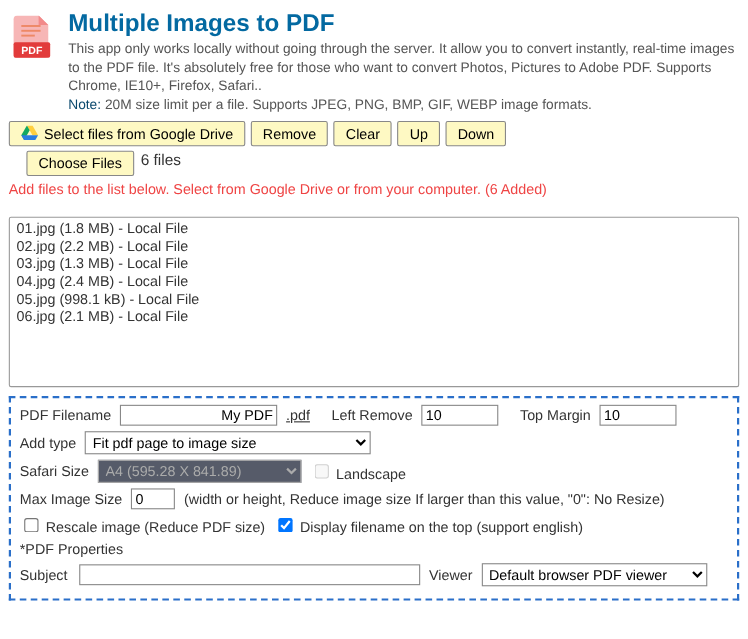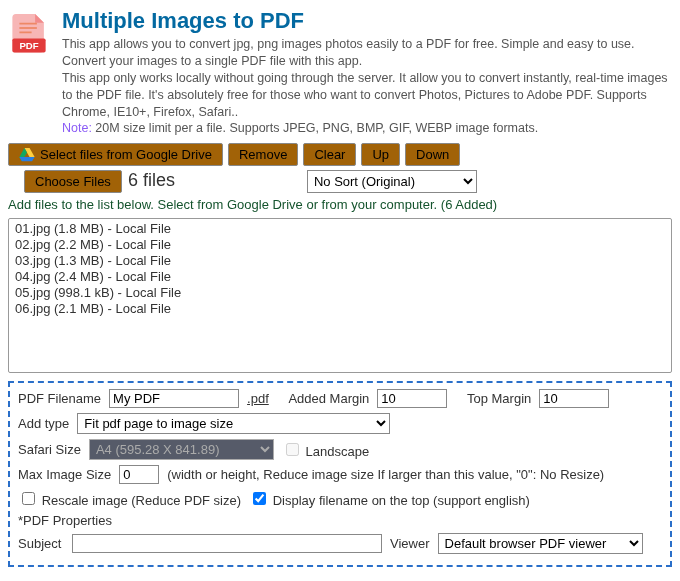--- a/index.html
+++ b/index.html
@@ -18,47 +18,47 @@
     width: 42px; height: 42px;
     display: block;
   }
   h1 {
     font-size: 22px;
     color: #0369a1;
     font-weight: 700;
     margin: 0 0 2px 0;
   }
   .desc { font-size: 12.5px; color: #555; line-height: 1.35; }
-  .note-label { color: #8b5cf6; }
+  .note-label { color: #0c4a6e; }
   .btnrow { display: flex; gap: 5px; align-items: center; margin-bottom: 4px; flex-wrap: wrap;}
   button, .btn {
     font-family: Arial, sans-serif;
     font-size: 13px;
     padding: 3px 10px;
-    background: #a16207;
+    background: #fef9c3;
     border: 1px solid #888;
     border-radius: 2px;
     cursor: pointer;
     color: #000;
   }
   .gd-btn { display: inline-flex; align-items: center; gap: 5px; }
   .filerow { display: flex; gap: 6px; margin-bottom: 4px; padding-left: 16px; }
   select {
     font-size: 13px;
     padding: 1px 2px;
     border: 1px solid #888;
     background: #fff;
   }
   input[type=text] {
     font-size: 13px;
     padding: 1px 3px;
     border: 1px solid #888;
     background: #fff;
   }
-  .note-add { font-size: 13px; color: #14532d; margin-bottom: 6px; }
+  .note-add { font-size: 13px; color: #ef4444; margin-bottom: 18px; }
   .filelist {
     width: 100%;
     height: 155px;
     border: 1px solid #999;
     resize: none;
     font-size: 13px;
     font-family: Verdana, Arial, sans-serif;
     padding: 2px 4px;
     overflow-y: scroll;
     line-height: 1.35;
@@ -66,42 +66,41 @@
   }
   .options-box {
     border: 2px dashed #2a6fc9;
     padding: 6px 8px;
     margin-top: 8px;
   }
   .opt-row { display: flex; align-items: center; gap: 8px; margin-bottom: 5px; flex-wrap: wrap; font-size: 13px;}
   .opt-row label, .opt-row span.lbl { white-space: nowrap; }
   .ext { color: #333; text-decoration: underline; }
   select:disabled { color: #888; background: #0f172a; }
-  .small-file-label{ font-size:18px; }
+  .small-file-label{ font-size:14px; }
 </style>
 </head>
 <body>
 
 
 
 <div class="header">
   <div class="header-icon">
     <svg class="pdf-icon" viewBox="0 0 42 48">
       <path d="M6 0 h22 l10 10 v30 a4 4 0 0 1 -4 4 h-28 a4 4 0 0 1 -4 -4 v-36 a4 4 0 0 1 4 -4 z" fill="#f7b6b6"></path>
       <path d="M28 0 l10 10 h-10 z" fill="#f28a8a"></path>
       <rect x="2" y="28" width="38" height="16" rx="2" fill="#e23b3b"></rect>
       <text x="21" y="40" font-size="11" font-family="Arial" font-weight="bold" fill="#fff" text-anchor="middle">PDF</text>
       <rect x="10" y="10" width="20" height="2" fill="#e86"></rect>
       <rect x="10" y="15" width="20" height="2" fill="#e86"></rect>
       <rect x="10" y="20" width="14" height="2" fill="#e86"></rect>
     </svg>
   </div>
   <div>
     <h1>Multiple Images to PDF</h1>
-    <div class="desc">This app allows you to convert jpg, png images photos easily to a PDF for free. Simple and easy to use. Convert your images to a single PDF file with this app.</div>
     <div class="desc">This app only works locally without going through the server. It allow you to convert instantly, real-time images to the PDF file. It's absolutely free for those who want to convert Photos, Pictures to Adobe PDF. Supports Chrome, IE10+, Firefox, Safari..</div>
     <div class="desc">
       <span class="note-label">Note:</span><span> 20M size limit per a file. Supports JPEG, PNG, BMP, GIF, WEBP image formats.</span>
     </div>
   </div>
 </div>
 
 <div class="btnrow">
   <button class="gd-btn">
     <svg width="16" height="14" viewBox="0 0 24 22">
@@ -114,52 +113,49 @@
   <button>Remove</button>
   <button>Clear</button>
   <button>Up</button>
   <button>Down</button>
 </div>
 
 <div class="filerow">
   <button>Choose Files</button>
   <span class="small-file-label">6 files</span>
   <span style="flex:0 0 120px"></span>
-  <select style="width:170px">
-    <option>No Sort (Original)</option>
-  </select>
 </div>
 
 <div class="note-add">Add files to the list below. Select from Google Drive or from your computer. (6 Added)</div>
 
 <select multiple="" class="filelist" id="file-list">
     <option>01.jpg (1.8 MB) - Local File</option>
     <option>02.jpg (2.2 MB) - Local File</option>
     <option>03.jpg (1.3 MB) - Local File</option>
     <option>04.jpg (2.4 MB) - Local File</option>
     <option>05.jpg (998.1 kB) - Local File</option>
     <option>06.jpg (2.1 MB) - Local File</option>
   </select>
 
 <div class="options-box">
   <div class="opt-row">
     <span class="lbl">PDF Filename</span>
-    <input type="text" style="width: 130px;" value="My PDF">
+    <input type="text" style="width: 143px; text-align: right;" value="My PDF">
     <span class="ext">.pdf</span>
     &nbsp;
-    <span class="lbl">Added Margin</span>
+    <span class="lbl">Left Remove</span>
     <input type="text" style="width: 70px;" value="10">
     &nbsp;
     <span class="lbl">Top Margin</span>
     <input type="text" style="width: 70px;" value="10">
   </div>
 
   <div class="opt-row">
     <span class="lbl">Add type</span>
-    <select style="width:313px">
+    <select style="width:260px">
       <option>Fit pdf page to image size</option>
     </select>
   </div>
 
   <div class="opt-row">
     <span class="lbl">Safari Size</span>
     <select style="width:185px" disabled="">
       <option>A4 (595.28 X 841.89)</option>
     </select>
     <label>

